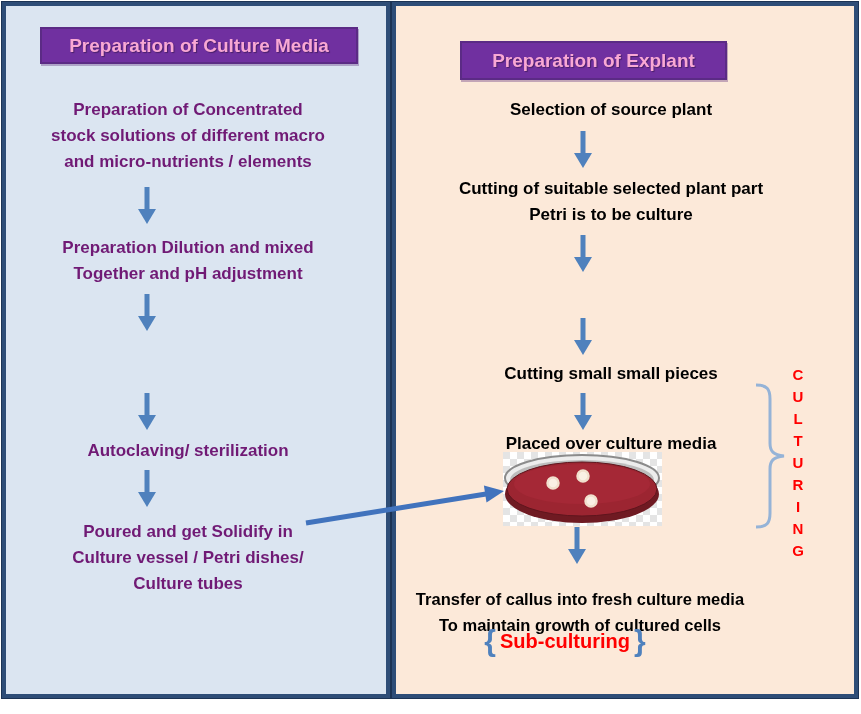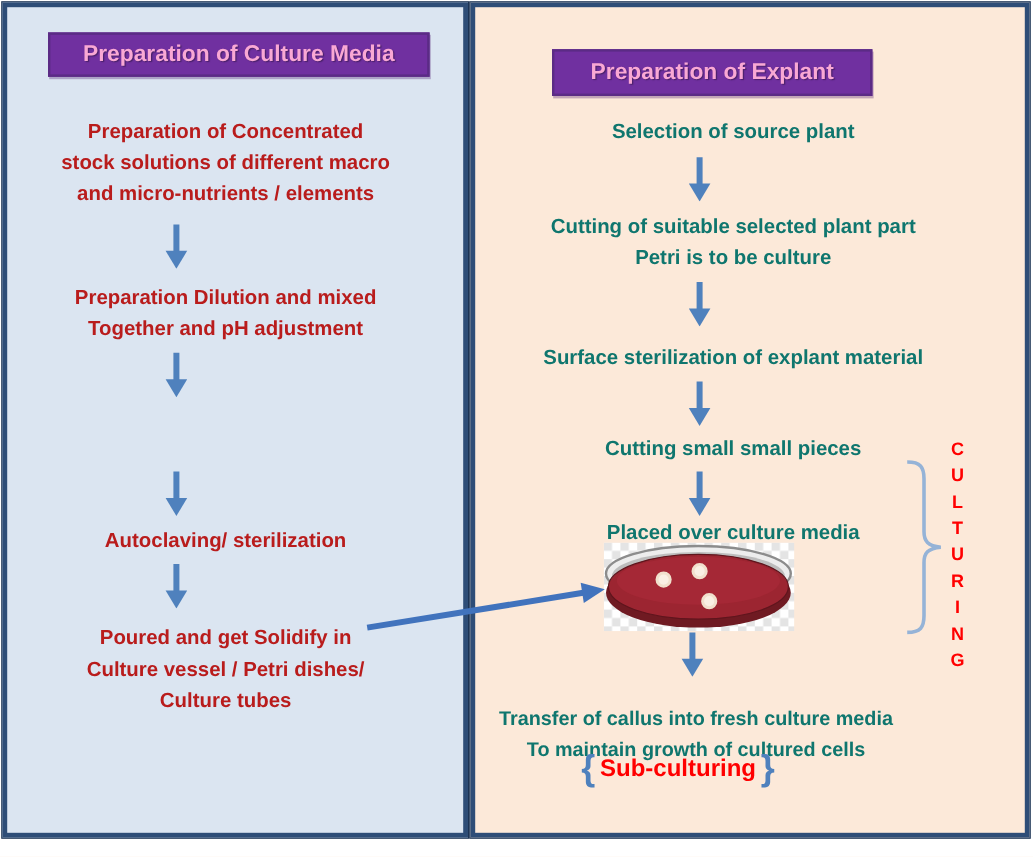--- a/index.html
+++ b/index.html
@@ -22,22 +22,22 @@
     display:flex; align-items:center; justify-content:center;
     text-shadow:1px 1px 1px rgba(0,0,0,0.35);
   }
   .left  .header-box { left:34px; top:21px; width:318px; height:37px; }
   .right .header-box { left:64px; top:35px; width:267px; height:39px; }
 
   .step {
     position:absolute; text-align:center; font-weight:bold;
     font-size:17px; line-height:26px; white-space:pre-line;
   }
-  .left  .step { color:#b91c1c; left:0; width:364px; }
-  .right .step { color:#0f766e; left:0; width:430px; }
+  .left  .step { color:#701a75; left:0; width:364px; }
+  .right .step { color:#000000; left:0; width:430px; }
 
   .step.transfer { font-size:16.5px; left:-16px; width:400px;margin-top:16px; }
 
   .varrow { position:absolute; width:22px; height:38px; }
 
   .subculture-row {
     position:absolute; left:0; width:338px; top:620px;
     display:flex; align-items:center; justify-content:center; gap:4px;
   }
   .brace-glyph { color:#4f81bd; font-size:30px; font-weight:bold; line-height:30px; }
@@ -109,21 +109,20 @@
   </svg>
 
   <div class="step" style="top:170px">Cutting of suitable selected plant part
 Petri is to be culture</div>
 
   <svg class="varrow" style="left:176px;top:228px" viewBox="0 0 22 38">
     <path d="M11,1 L11,24" stroke="#4f81bd" stroke-width="5"></path>
       <path d="M11,38 L2,23 L20,23 Z" fill="#4f81bd"></path>
   </svg>
 
-  <div class="step" style="top:279px">Surface sterilization of explant material</div>
 
   <svg class="varrow" style="left:176px;top:311px" viewBox="0 0 22 38">
     <path d="M11,1 L11,24" stroke="#4f81bd" stroke-width="5"></path>
       <path d="M11,38 L2,23 L20,23 Z" fill="#4f81bd"></path>
   </svg>
 
   <div class="step" style="top:355px">Cutting small small pieces</div>
 
   <svg class="varrow" style="left:176px;top:386px" viewBox="0 0 22 38">
     <path d="M11,1 L11,24" stroke="#4f81bd" stroke-width="5"></path>

